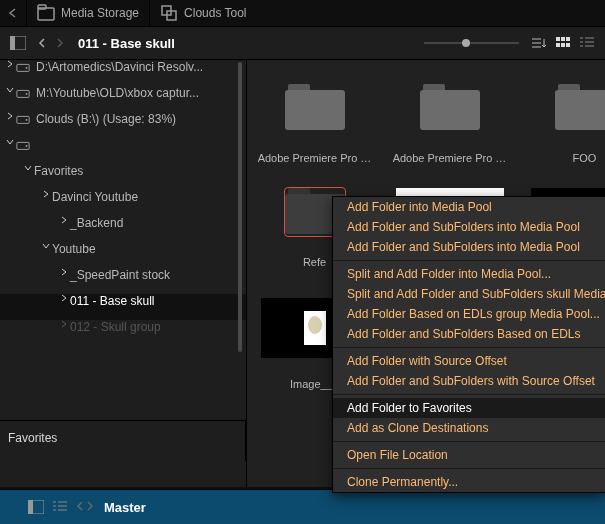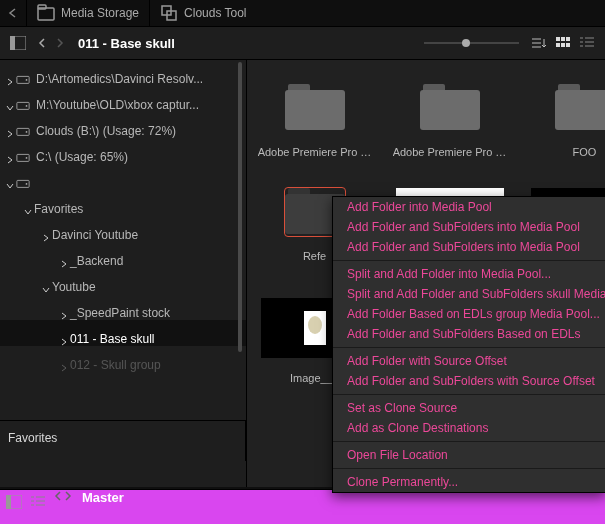--- a/index.html
+++ b/index.html
@@ -13,41 +13,41 @@
   .hdr .nav{display:flex;gap:2px;margin-left:4px}
   .hdr .chev{width:16px;height:20px;display:flex;align-items:center;justify-content:center;color:#888}
   .hdr .title{font-weight:bold;color:#fff;margin-left:10px;font-size:13px;flex:1}
   .slider-wrap{display:flex;align-items:center;width:95px;margin-right:8px}
   .slider{position:relative;height:2px;background:#444;flex:1}
   .slider .dot{position:absolute;top:-3px;width:8px;height:8px;border-radius:50%;background:#aaa;left:40%}
   .view-ic{width:20px;height:20px;display:flex;align-items:center;justify-content:center;color:#bbb;margin:0 2px}
   .body{display:flex;height:427px}
   .side{width:246px;background:#1e1e1e;border-right:1px solid #000;position:relative;overflow:hidden}
   .side-inner{position:absolute;inset:0;overflow:hidden}
-  .row{display:flex;align-items:flex-end;height:26px;color:#b8b8b8;white-space:nowrap;overflow:hidden}
+  .row{display:flex;align-items:flex-start;height:26px;color:#b8b8b8;white-space:nowrap;overflow:hidden}
   .row.sel{background:#111;color:#fff}
   .arr{width:12px;text-align:center;color:#aaa;font-size:10px;flex-shrink:0;display:flex;align-items:center;justify-content:center}
   .drv-ic{width:14px;height:14px;margin-right:6px;flex-shrink:0}
   .scroll-thumb{position:absolute;right:4px;top:2px;width:4px;height:290px;background:#4a4a4a;border-radius:2px}
   .fav{padding:10px 8px;color:#d8d8d8;background:#1e1e1e;border-top:1px solid #000;border-right:1px solid #000;width:229px;height:20px}
   .grid{flex:1;background:#212121;position:relative;overflow:hidden}
   .grid-row{display:flex;position:absolute}
   .item{width:135px;display:flex;flex-direction:column;align-items:center}
   .folder{width:60px;height:48px;position:relative}
   .folder .tab{position:absolute;top:0;left:3px;width:22px;height:8px;background:#5a5a5a;border-radius:2px 2px 0 0}
   .folder .body-f{position:absolute;top:6px;left:0;width:60px;height:40px;background:#6c6c6c;border-radius:3px}
   .folder.dark .tab{background:#333}.folder.dark .body-f{background:#3d3d3d}
-  .label{margin-top:14px;color:#bbb;font-size:11px;text-align:left;max-width:120px;white-space:nowrap;overflow:hidden;text-overflow:ellipsis}
+  .label{margin-top:20px;color:#bbb;font-size:11px;text-align:left;max-width:120px;white-space:nowrap;overflow:hidden;text-overflow:ellipsis}
   .thumb{width:108px;height:60px;background:#fff;display:flex;align-items:center;justify-content:center}
   .thumb.black{background:#000}
   .menu{position:absolute;left:332px;top:196px;width:272px;background:#2f2f2f;border:1px solid #000;box-shadow:0 4px 12px rgba(0,0,0,.6);z-index:10}
-  .mi{height:20px;padding:0 14px;display:flex;align-items:center;color:#ec4899;font-size:12px;white-space:nowrap}
+  .mi{height:20px;padding:0 14px;display:flex;align-items:center;color:#fdba74;font-size:12px;white-space:nowrap}
   .mi.hl{background:#1a1a1a;color:#fff}
   .msep{height:1px;background:#1a1a1a;margin:3px 0}
-  .ftr{position:absolute;bottom:0;left:0;right:0;height:34px;display:flex;background:#d946ef;border-top:1px solid #000;padding:0 2px}
+  .ftr{position:absolute;bottom:0;left:0;right:0;height:34px;display:flex;align-items:center;background:#0c4a6e;border-top:1px solid #000;padding:0 24px}
   .ftr .icon-btn{width:24px;height:24px;display:flex;align-items:center;justify-content:center;color:#999}
   .ftr .title{font-weight:bold;color:#fff;margin-left:10px;font-size:13px}
   svg{pointer-events:none}
   .p{padding-left:var(--p)}
 </style>
 </head>
 <body>
 
 <div class="top">
   <div class="top-btn">
@@ -151,44 +151,32 @@
         <div class="row p" style="--p:4px">
           <span class="arr">
             <svg width="8" height="8">
               <path d="M2 1 L6 4 L2 7" stroke="#ccc" fill="none"></path>
             </svg>
           </span>
           <svg class="drv-ic" viewBox="0 0 16 16">
             <rect x="1" y="5" width="14" height="8" rx="1" stroke="#aaa" fill="none"></rect>
             <circle cx="12" cy="9" r="1" fill="#aaa"></circle>
           </svg>
-          <span>Clouds (B:\) (Usage: 72%)</span>
+          <span>Clouds (B:\) (Usage: 83%)</span>
         </div>
         <div class="row p" style="--p:4px">
           <span class="arr">
             <svg width="8" height="8">
-              <path d="M2 1 L6 4 L2 7" stroke="#ccc" fill="none"></path>
+              <path d="M1 2 L4 6 L7 2" stroke="#ccc" fill="none"></path>
             </svg>
           </span>
           <svg class="drv-ic" viewBox="0 0 16 16">
             <rect x="1" y="5" width="14" height="8" rx="1" stroke="#aaa" fill="none"></rect>
             <circle cx="12" cy="9" r="1" fill="#aaa"></circle>
           </svg>
-          <span>C:\ (Usage: 65%)</span>
-        </div>
-        <div class="row p" style="--p:4px">
-          <span class="arr">
-            <svg width="8" height="8">
-              <path d="M1 2 L4 6 L7 2" stroke="#ccc" fill="none"></path>
-            </svg>
-          </span>
-          <svg class="drv-ic" viewBox="0 0 16 16">
-            <rect x="1" y="5" width="14" height="8" rx="1" stroke="#aaa" fill="none"></rect>
-            <circle cx="12" cy="9" r="1" fill="#aaa"></circle>
-          </svg>
         </div>
         <div class="row p" style="--p:22px">
           <span class="arr">
             <svg width="8" height="8">
               <path d="M1 2 L4 6 L7 2" stroke="#ccc" fill="none"></path>
             </svg>
           </span>
           <span>Favorites</span>
         </div>
         <div class="row p" style="--p:40px">
@@ -311,21 +299,21 @@
     <div class="mi">Add Folder and SubFolders into Media Pool</div>
     <div class="msep"></div>
     <div class="mi">Split and Add Folder into Media Pool...</div>
     <div class="mi">Split and Add Folder and SubFolders skull Media</div>
     <div class="mi">Add Folder Based on EDLs group Media Pool...</div>
     <div class="mi">Add Folder and SubFolders Based on EDLs</div>
     <div class="msep"></div>
     <div class="mi">Add Folder with Source Offset</div>
     <div class="mi">Add Folder and SubFolders with Source Offset</div>
     <div class="msep"></div>
-    <div class="mi">Set as Clone Source</div>
+    <div class="mi hl">Add Folder to Favorites</div>
     <div class="mi">Add as Clone Destinations</div>
     <div class="msep"></div>
     <div class="mi">Open File Location</div>
     <div class="msep"></div>
     <div class="mi">Clone Permanently...</div>
   </div>
 
 <div class="ftr">
   <div class="icon-btn">
       <svg width="16" height="14">

